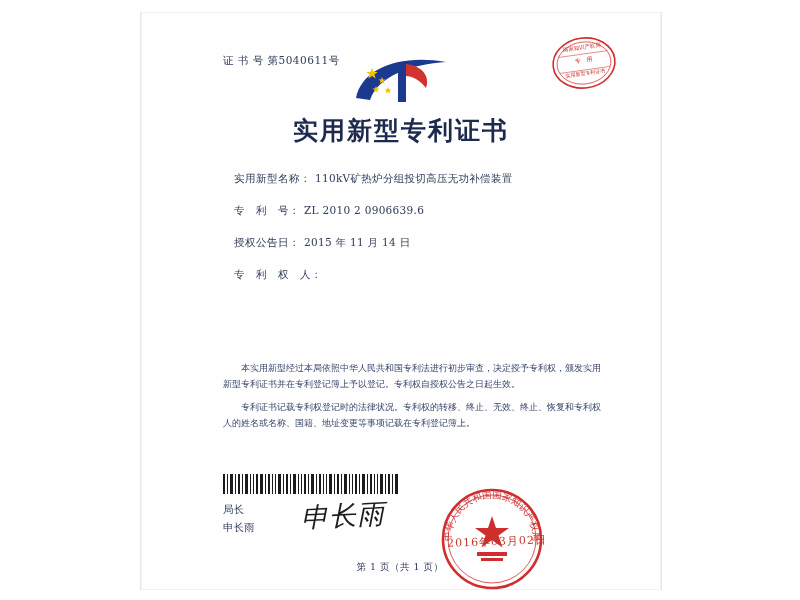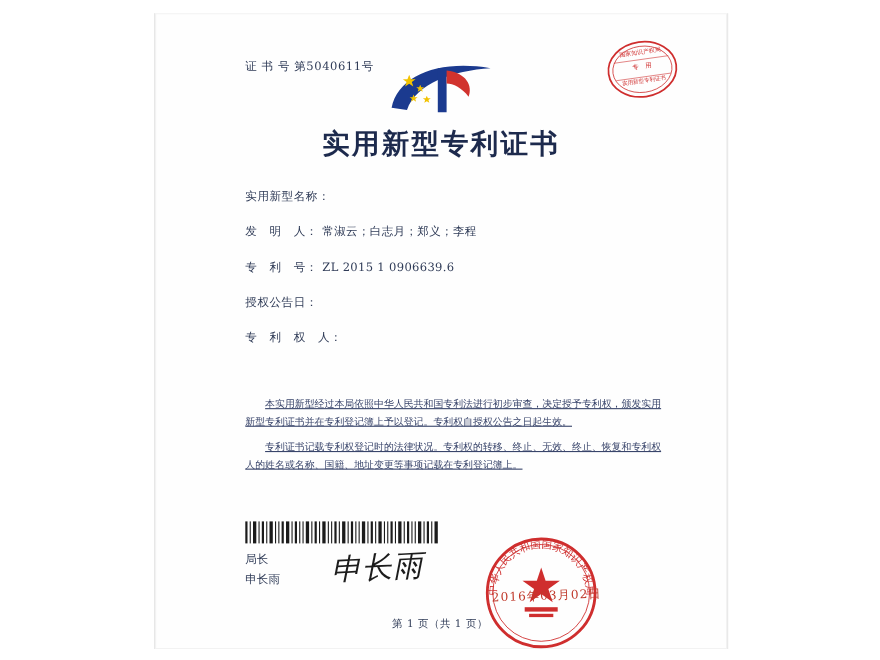--- a/index.html
+++ b/index.html
@@ -84,41 +84,41 @@
   }
   .field-row {
     display: flex;
     align-items: baseline;
     margin-bottom: 18px;
     white-space: nowrap;
   }
   .field-label {
     flex: 0 0 auto;
     letter-spacing: 0.5px;
+    margin-left: 11px;
   }
   .field-value {
     flex: 1 1 auto;
     margin-left: 4px;
     letter-spacing: 0.3px;
   }
 
   .body-text {
     position: absolute;
     left: 82px;
     top: 348px;
     width: 378px;
     font-size: 9px;
     line-height: 16px;
     color: #39456b;
     text-align: justify;
   }
   .body-text p {
     margin: 0 0 7px 0;
     text-indent: 2em;
-    text-decoration: underline;
   }
 
   
   .barcode {
     position: absolute;
     left: 82px;
     top: 462px;
     width: 176px;
     height: 20px;
   }
@@ -217,31 +217,29 @@
           <polygon points="46,35 47,37.4 49.6,37.4 47.5,39 48.3,41.5 46,40 43.7,41.5 44.5,39 42.4,37.4 45,37.4"></polygon>
         </g>
       </svg>
     </div>
 
     <div class="doc-title">实用新型专利证书</div>
 
     <div class="fields">
       <div class="field-row">
         <span class="field-label">实用新型名称：</span>
-      </div>
-      <div class="field-row">
-        <span class="field-label">发　明　人：</span>
-        <span class="field-value">常淑云；白志月；郑义；李程</span>
+        <span class="field-value">110kV矿热炉分组投切高压无功补偿装置</span>
       </div>
       <div class="field-row">
         <span class="field-label">专　利　号：</span>
-        <span class="field-value">ZL 2015 1 0906639.6</span>
+        <span class="field-value">ZL 2010 2 0906639.6</span>
       </div>
       <div class="field-row">
         <span class="field-label">授权公告日：</span>
+        <span class="field-value">2015 年 11 月 14 日</span>
       </div>
       <div class="field-row">
         <span class="field-label">专　利　权　人：</span>
       </div>
     </div>
 
     <div class="body-text">
       <p>本实用新型经过本局依照中华人民共和国专利法进行初步审查，决定授予专利权，颁发实用新型专利证书并在专利登记簿上予以登记。专利权自授权公告之日起生效。</p>
       <p>专利证书记载专利权登记时的法律状况。专利权的转移、终止、无效、终止、恢复和专利权人的姓名或名称、国籍、地址变更等事项记载在专利登记簿上。</p>
     </div>

